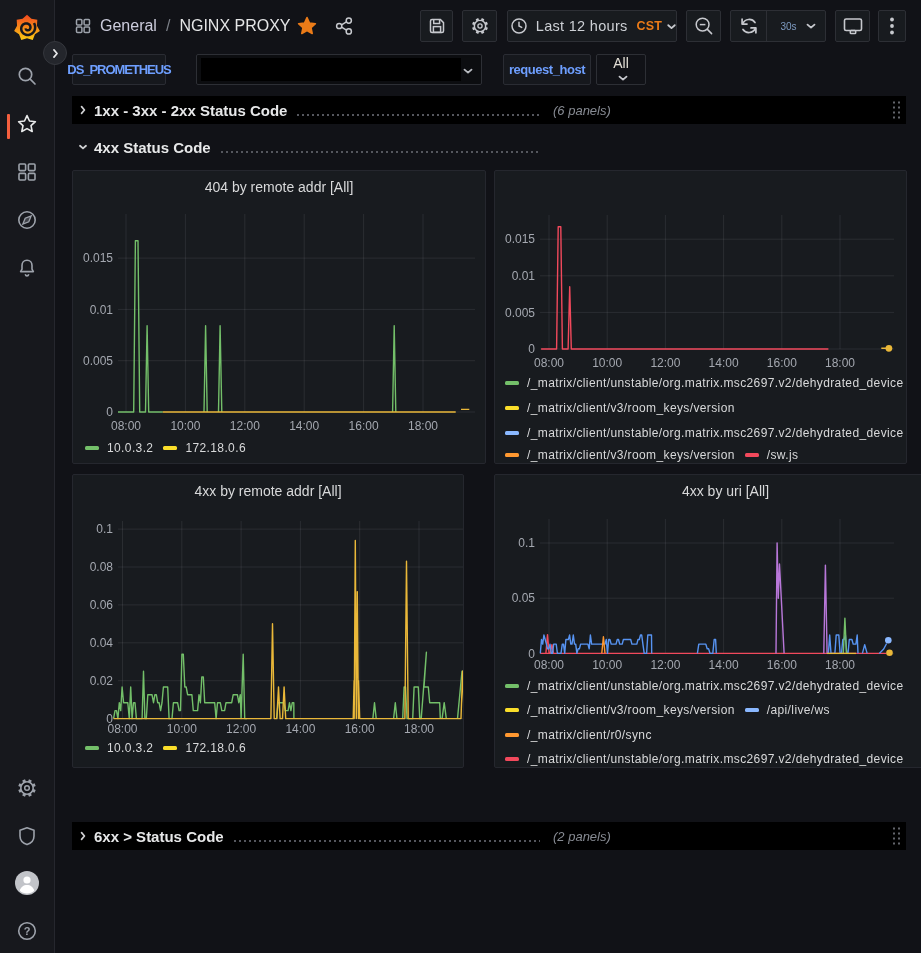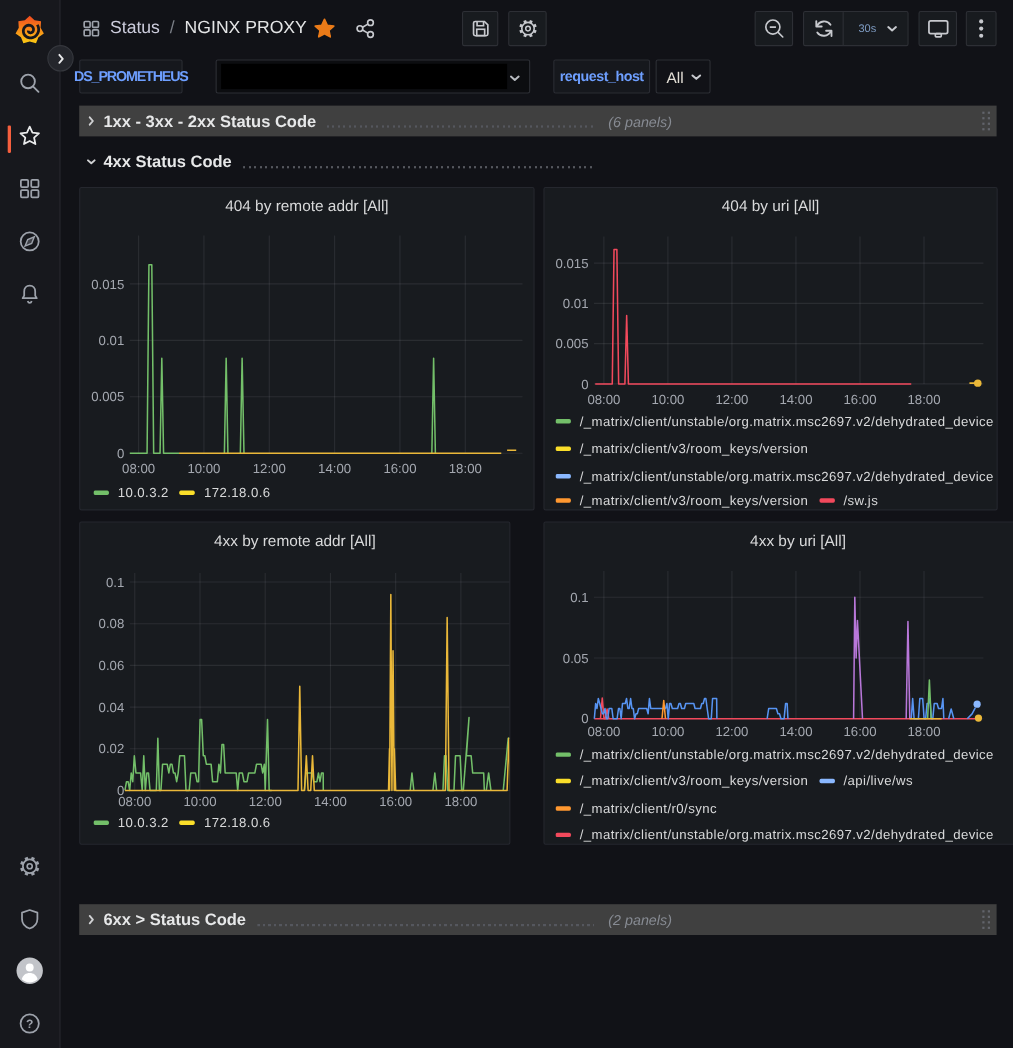--- a/index.html
+++ b/index.html
@@ -14,24 +14,24 @@
 .c1 { color:#CCCCDC; font-size:16px; }
 .csep { color:#7B7F87; font-size:16px; margin:0 9px; }
 .c2 { color:#E4E5E6; font-size:16px; }
 .tb { position:absolute; top:10px; height:32px; background:#181B1F; border:1px solid #2D2F35;
   border-radius:2px; display:flex; align-items:center; justify-content:center; color:#C7C9CE; }
 .tbtxt { font-size:14.5px; font-weight:500; color:#CDD0D5; letter-spacing:0.3px; }
 .filters { position:absolute; left:55px; top:52px; right:0; height:36px; }
 .vlabel { position:absolute; top:2px; height:31px; background:#16181D; border:1px solid #2A2C33; border-radius:2px;
   color:#6E9FFF; font-size:13px; font-weight:600; letter-spacing:-1.05px; display:flex; align-items:center; justify-content:center; }
 .vval { position:absolute; top:2px; height:31px; background:#0C0D10; border:1px solid #2D2F35;
-  border-radius:2px; display:flex; align-items:center; }
+  border-radius:2px; display:flex; align-items:center;flex-direction:column; }
 .dash { position:absolute; left:55px; top:88px; width:866px; height:865px; }
 .rowhdr { position:absolute; left:17px; width:834px; height:28px; display:flex; align-items:center; }
-.rowbg { background:#404040; }
+.rowbg { background:#000000; }
 .rleft { width:468px; flex:0 0 468px; display:flex; align-items:center; }
 .rchev { width:22px; display:flex; justify-content:center; }
 .rtitle { color:#E7E8E9; font-size:15px; font-weight:600; white-space:nowrap; }
 .rdots { flex:1; height:2px; align-self:center; margin:10px 0 0 10px; background-image:repeating-linear-gradient(90deg,#55575E 0,#55575E 2px,transparent 2px,transparent 5px); }
 .rcount { color:#878B93; font-size:13px; font-style:italic; white-space:nowrap; margin-left:13px; }
 .draghandle { position:absolute; right:6px; top:50%; width:7px; height:17px; transform:translateY(-50%); }
 .dg { position:absolute; width:2px; height:2px; background:#62646B; }
 .panel { position:absolute; background:#181B1F; border:1px solid #25272E; border-radius:2px; overflow:hidden; }
 .ptitle { position:absolute; top:0; left:0; right:0; height:30px; text-align:center;
   line-height:32px; color:#D8D9DA; font-size:14px; font-weight:500; }
@@ -109,21 +109,21 @@
 <div class="navbar">
   <div class="crumbs">
     <span class="bicon">
         <svg class="" width="18" height="18" viewBox="0 0 18 18" fill="none">
           <rect x="2.5" y="2.5" width="5.4" height="5.4" rx="1" stroke="#9DA2AB" stroke-width="1.5"></rect>
           <rect x="10.1" y="2.5" width="5.4" height="5.4" rx="1" stroke="#9DA2AB" stroke-width="1.5"></rect>
           <rect x="2.5" y="10.1" width="5.4" height="5.4" rx="1" stroke="#9DA2AB" stroke-width="1.5"></rect>
           <rect x="10.1" y="10.1" width="5.4" height="5.4" rx="1" stroke="#9DA2AB" stroke-width="1.5"></rect>
         </svg>
       </span>
-    <span class="c1">Status</span>
+    <span class="c1">General</span>
       <span class="csep">/</span>
       <span class="c2">NGINX PROXY</span>
     <span style="margin-left:5px;display:flex">
         <svg class="" width="22" height="22" viewBox="0 0 22 22" fill="none">
           <path d="M11 2.6 L13.5 8 L19.4 8.7 L15 12.7 L16.2 18.5 L11 15.6 L5.8 18.5 L7 12.7 L2.6 8.7 L8.5 8 Z" stroke="#EB7B18" stroke-width="1.6" fill="#EB7B18" stroke-linejoin="round"></path>
         </svg>
       </span>
     <span style="margin-left:16px;display:flex">
         <svg class="" width="20" height="20" viewBox="0 0 20 20" fill="none">
           <circle cx="14.8" cy="4.6" r="2.6" stroke="#C7C9CE" stroke-width="1.5"></circle>
@@ -148,20 +148,35 @@
         <line x1="7.98" y1="14.87" x2="6.94" y2="17.39" stroke="#C7C9CE" stroke-width="2.73"></line>
         <line x1="5.13" y1="12.02" x2="2.61" y2="13.06" stroke="#C7C9CE" stroke-width="2.73"></line>
         <line x1="5.13" y1="7.98" x2="2.61" y2="6.94" stroke="#C7C9CE" stroke-width="2.73"></line>
         <line x1="7.98" y1="5.13" x2="6.94" y2="2.61" stroke="#C7C9CE" stroke-width="2.73"></line>
         <line x1="12.02" y1="5.13" x2="13.06" y2="2.61" stroke="#C7C9CE" stroke-width="2.73"></line>
         <line x1="14.87" y1="7.98" x2="17.39" y2="6.94" stroke="#C7C9CE" stroke-width="2.73"></line>
         <circle cx="10.0" cy="10.0" r="5.64" stroke="#C7C9CE" stroke-width="1.45" fill="#181B1F"></circle>
         <circle cx="10.0" cy="10.0" r="2.09" stroke="#C7C9CE" stroke-width="1.36" fill="#181B1F"></circle>
       </svg>
     </div>
+  <div class="tb" style="left:452px;width:170px;white-space:nowrap">
+    <span style="margin-left:4px;display:flex">
+        <svg class="" width="18" height="18" viewBox="0 0 18 18" fill="none">
+          <circle cx="9" cy="9" r="7.0" stroke="#C7C9CE" stroke-width="1.5"></circle>
+          <path d="M9 5.2 L9 9 L11.7 10.4" stroke="#C7C9CE" stroke-width="1.5" stroke-linecap="round"></path>
+        </svg>
+      </span>
+      <span class="tbtxt" style="margin-left:8px">Last 12 hours</span>
+    <span style="color:#EB7B18;font-size:12.5px;font-weight:700;margin-left:9px;letter-spacing:0.2px">CST</span>
+    <span style="margin-left:3px;display:flex">
+        <svg class="" width="13" height="13" viewBox="0 0 13 13" fill="none">
+          <path d="M3.25 5.2 L6.5 8.06 L9.75 5.2" stroke="#C7C9CE" stroke-width="1.8" stroke-linecap="round" stroke-linejoin="round"></path>
+        </svg>
+      </span>
+  </div>
   <div class="tb" style="left:631px;width:35px">
       <svg class="" width="22" height="22" viewBox="0 0 22 22" fill="none">
         <circle cx="9.6" cy="9.6" r="6.4" stroke="#C7C9CE" stroke-width="1.5"></circle>
         <line x1="6.8" y1="9.6" x2="12.4" y2="9.6" stroke="#C7C9CE" stroke-width="1.5"></line>
         <line x1="14.4" y1="14.4" x2="18.6" y2="18.6" stroke="#C7C9CE" stroke-width="1.5" stroke-linecap="round"></line>
       </svg>
     </div>
   <div class="tb" style="left:675px;width:96px">
     <span style="display:flex;margin-right:6px">
         <svg class="" width="22" height="22" viewBox="0 0 22 22" fill="none">
@@ -283,21 +298,20 @@
           <span class="pill" style="background:#73BF69"></span>
           <span class="ltxt">10.0.3.2</span>
         </span>
         <span class="litem">
           <span class="pill" style="background:#FADE2A"></span>
           <span class="ltxt">172.18.0.6</span>
         </span>
       </div>
     </div>
   <div class="panel" style="left:439px;top:82px;width:413px;height:294px">
-      <div class="ptitle">404 by uri [All]</div>
       <svg class="chart" width="413" height="294" viewBox="0 0 413 294">
         <line x1="45" y1="178.0" x2="399" y2="178.0" stroke="rgba(204,204,220,0.10)" stroke-width="1"></line>
         <text x="40" y="182.2" text-anchor="end" class="ax">0</text>
         <line x1="45" y1="141.4" x2="399" y2="141.4" stroke="rgba(204,204,220,0.10)" stroke-width="1"></line>
         <text x="40" y="145.6" text-anchor="end" class="ax">0.005</text>
         <line x1="45" y1="104.8" x2="399" y2="104.8" stroke="rgba(204,204,220,0.10)" stroke-width="1"></line>
         <text x="40" y="109.0" text-anchor="end" class="ax">0.01</text>
         <line x1="45" y1="68.2" x2="399" y2="68.2" stroke="rgba(204,204,220,0.10)" stroke-width="1"></line>
         <text x="40" y="72.4" text-anchor="end" class="ax">0.015</text>
         <line x1="54.0" y1="44.0" x2="54.0" y2="178" stroke="rgba(204,204,220,0.10)" stroke-width="1"></line>

